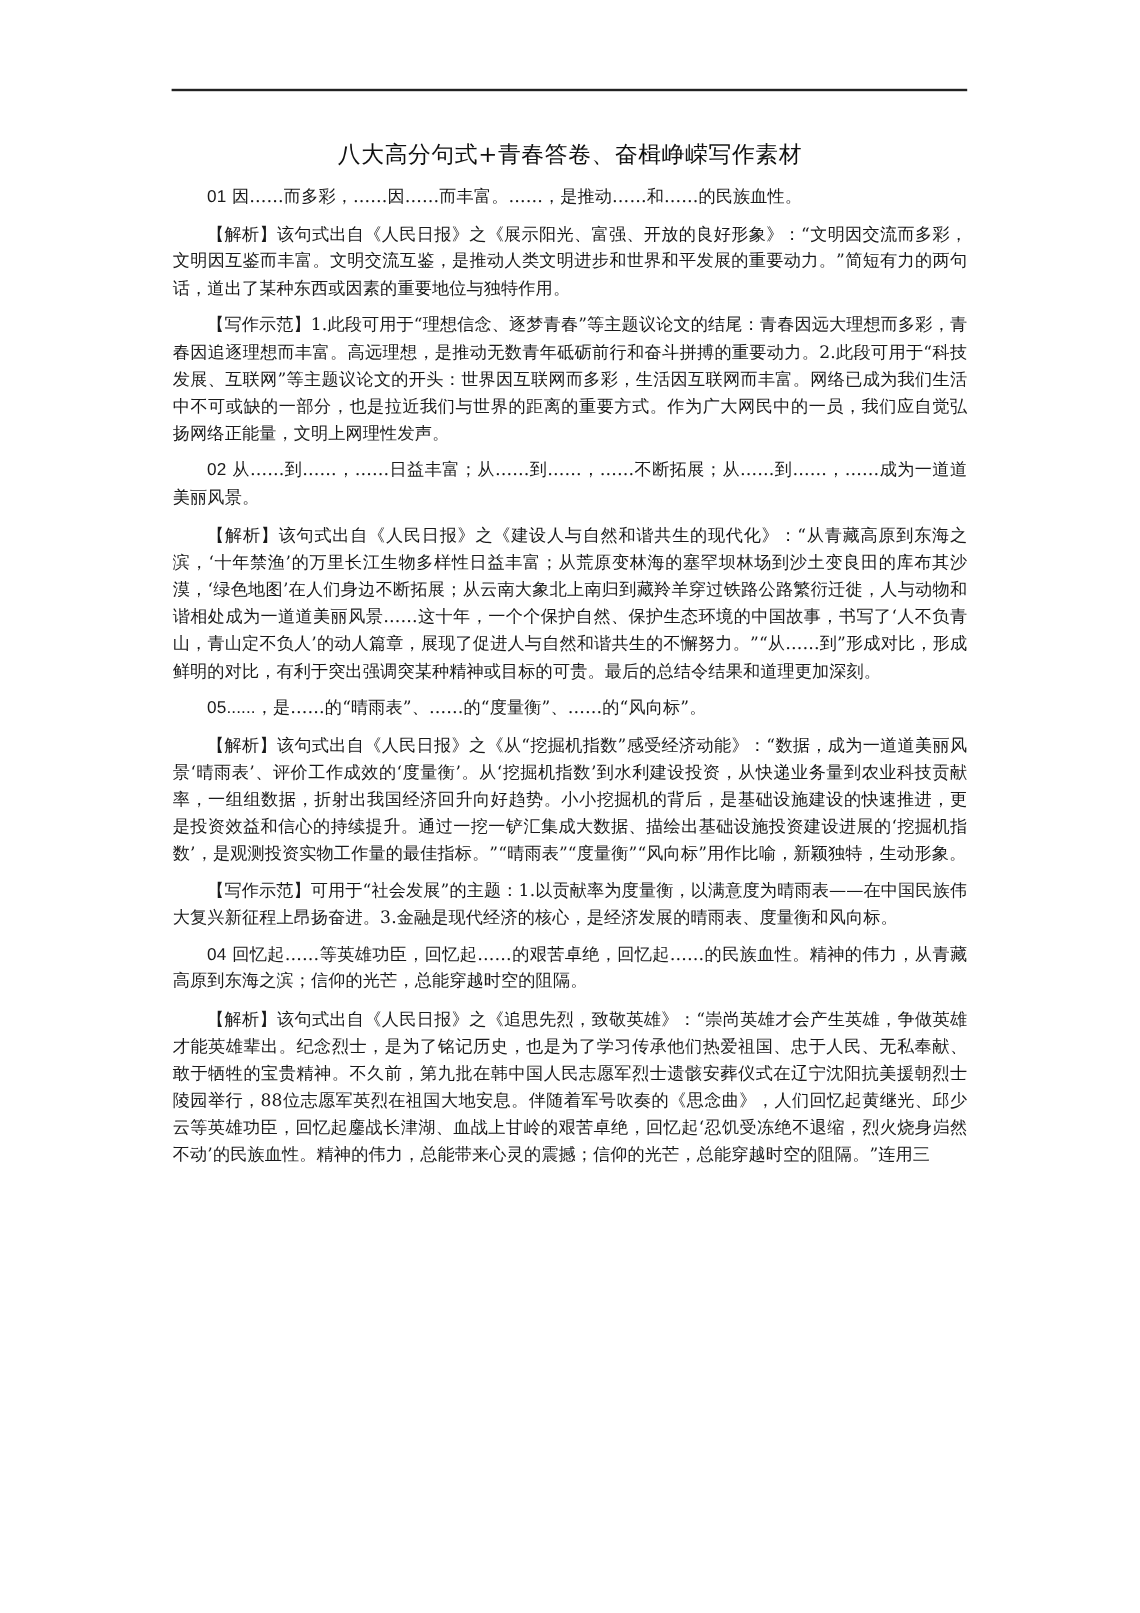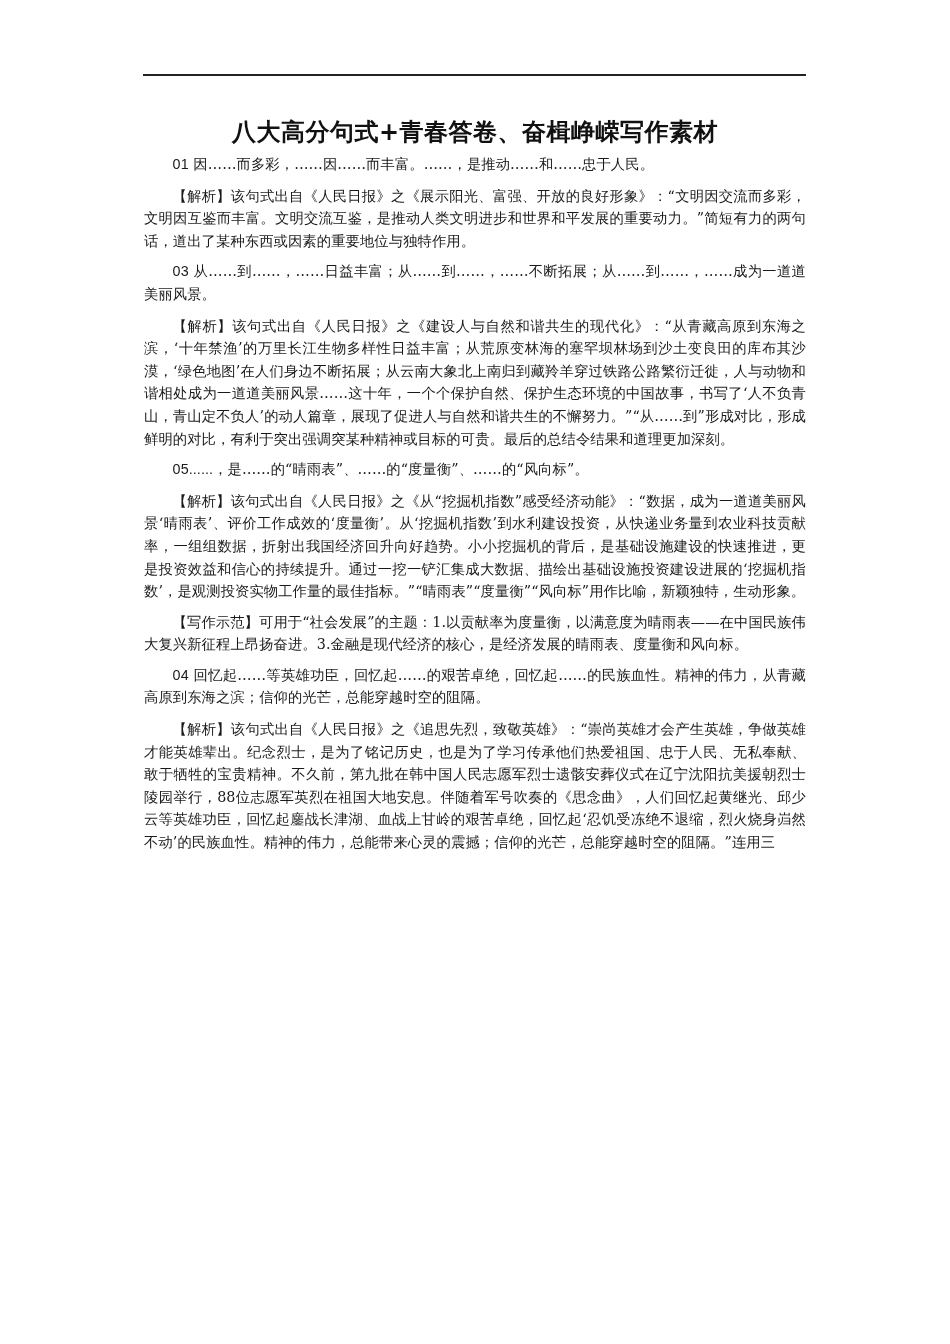--- a/index.html
+++ b/index.html
@@ -1,41 +1,42 @@
 <!DOCTYPE html>
 <html><head>
 <meta charset="utf-8">
 <style>
   html, body { margin: 0; padding: 0; background: #ffffff; }
   body { width: 950px; height: 1344px; position: relative; overflow: hidden;
          font-family: "DejaVu Serif", "Liberation Serif", serif; color: #1a1a1a; }
   .header-rule { position: absolute; left: 143px; top: 74px; width: 663px; height: 2px; background: #222; }
   .title { position: absolute; left: 144px; top: 116px; width: 662px; text-align: center;
-           font-family: "DejaVu Sans", "Liberation Sans", sans-serif; font-weight: bold;
-           font-size: 24px; letter-spacing: 0.5px; color: #111; }
+           font-family: "DejaVu Sans", "Liberation Sans", sans-serif; font-weight: normal;
+           font-size: 19px; letter-spacing: 0.5px; color: #111; }
   .content { position: absolute; left: 144px; top: 153px; width: 662px; }
   .para { margin: 0 0 8px 0; font-size: 14.3px; line-height: 22.6px; text-align: justify;
           text-indent: 2em; letter-spacing: 0.1px; }
   .para.head { margin-bottom: 9px; }
   .num { font-family: "Liberation Sans", sans-serif; margin-top: 12px; }
   .tag { }
 </style>
 </head>
 <body>
 
 <div class="header-rule"></div>
 
 <div class="title">八大高分句式+青春答卷、奋楫峥嵘写作素材</div>
 
 <div class="content">
 
-  <p class="para head"><span class="num">01</span> <span>因……而多彩，……因……而丰富。……，是推动……和……忠于人民。</span></p>
+  <p class="para head"><span class="num">01</span> <span>因……而多彩，……因……而丰富。……，是推动……和……的民族血性。</span></p>
   <p class="para"><span class="tag">【解析】</span><span>该句式出自《人民日报》之《展示阳光、富强、开放的良好形象》：“文明因交流而多彩，文明因互鉴而丰富。文明交流互鉴，是推动人类文明进步和世界和平发展的重要动力。”简短有力的两句话，道出了某种东西或因素的重要地位与独特作用。</span></p>
+  <p class="para"><span class="tag">【写作示范】</span><span>1.此段可用于“理想信念、逐梦青春”等主题议论文的结尾：青春因远大理想而多彩，青春因追逐理想而丰富。高远理想，是推动无数青年砥砺前行和奋斗拼搏的重要动力。2.此段可用于“科技发展、互联网”等主题议论文的开头：世界因互联网而多彩，生活因互联网而丰富。网络已成为我们生活中不可或缺的一部分，也是拉近我们与世界的距离的重要方式。作为广大网民中的一员，我们应自觉弘扬网络正能量，文明上网理性发声。</span></p>
 
-  <p class="para head"><span class="num">03</span> <span>从……到……，……日益丰富；从……到……，……不断拓展；从……到……，……成为一道道美丽风景。</span></p>
+  <p class="para head"><span class="num">02</span> <span>从……到……，……日益丰富；从……到……，……不断拓展；从……到……，……成为一道道美丽风景。</span></p>
   <p class="para"><span class="tag">【解析】</span><span>该句式出自《人民日报》之《建设人与自然和谐共生的现代化》：“从青藏高原到东海之滨，‘十年禁渔’的万里长江生物多样性日益丰富；从荒原变林海的塞罕坝林场到沙土变良田的库布其沙漠，‘绿色地图’在人们身边不断拓展；从云南大象北上南归到藏羚羊穿过铁路公路繁衍迁徙，人与动物和谐相处成为一道道美丽风景……这十年，一个个保护自然、保护生态环境的中国故事，书写了‘人不负青山，青山定不负人’的动人篇章，展现了促进人与自然和谐共生的不懈努力。”“从……到”形成对比，形成鲜明的对比，有利于突出强调突某种精神或目标的可贵。最后的总结令结果和道理更加深刻。</span></p>
 
   <p class="para head"><span class="num">05......，</span><span>是……的“晴雨表”、……的“度量衡”、……的“风向标”。</span></p>
   <p class="para"><span class="tag">【解析】</span><span>该句式出自《人民日报》之《从“挖掘机指数”感受经济动能》：“数据，成为一道道美丽风景‘晴雨表’、评价工作成效的‘度量衡’。从‘挖掘机指数’到水利建设投资，从快递业务量到农业科技贡献率，一组组数据，折射出我国经济回升向好趋势。小小挖掘机的背后，是基础设施建设的快速推进，更是投资效益和信心的持续提升。通过一挖一铲汇集成大数据、描绘出基础设施投资建设进展的‘挖掘机指数’，是观测投资实物工作量的最佳指标。”“晴雨表”“度量衡”“风向标”用作比喻，新颖独特，生动形象。</span></p>
   <p class="para"><span class="tag">【写作示范】</span><span>可用于“社会发展”的主题：1.以贡献率为度量衡，以满意度为晴雨表——在中国民族伟大复兴新征程上昂扬奋进。3.金融是现代经济的核心，是经济发展的晴雨表、度量衡和风向标。</span></p>
 
   <p class="para head"><span class="num">04</span> <span>回忆起……等英雄功臣，回忆起……的艰苦卓绝，回忆起……的民族血性。精神的伟力，从青藏高原到东海之滨；信仰的光芒，总能穿越时空的阻隔。</span></p>
   <p class="para"><span class="tag">【解析】</span><span>该句式出自《人民日报》之《追思先烈，致敬英雄》：“崇尚英雄才会产生英雄，争做英雄才能英雄辈出。纪念烈士，是为了铭记历史，也是为了学习传承他们热爱祖国、忠于人民、无私奉献、敢于牺牲的宝贵精神。不久前，第九批在韩中国人民志愿军烈士遗骸安葬仪式在辽宁沈阳抗美援朝烈士陵园举行，88位志愿军英烈在祖国大地安息。伴随着军号吹奏的《思念曲》，人们回忆起黄继光、邱少云等英雄功臣，回忆起鏖战长津湖、血战上甘岭的艰苦卓绝，回忆起‘忍饥受冻绝不退缩，烈火烧身岿然不动’的民族血性。精神的伟力，总能带来心灵的震撼；信仰的光芒，总能穿越时空的阻隔。”连用三</span></p>
 
 </div>

